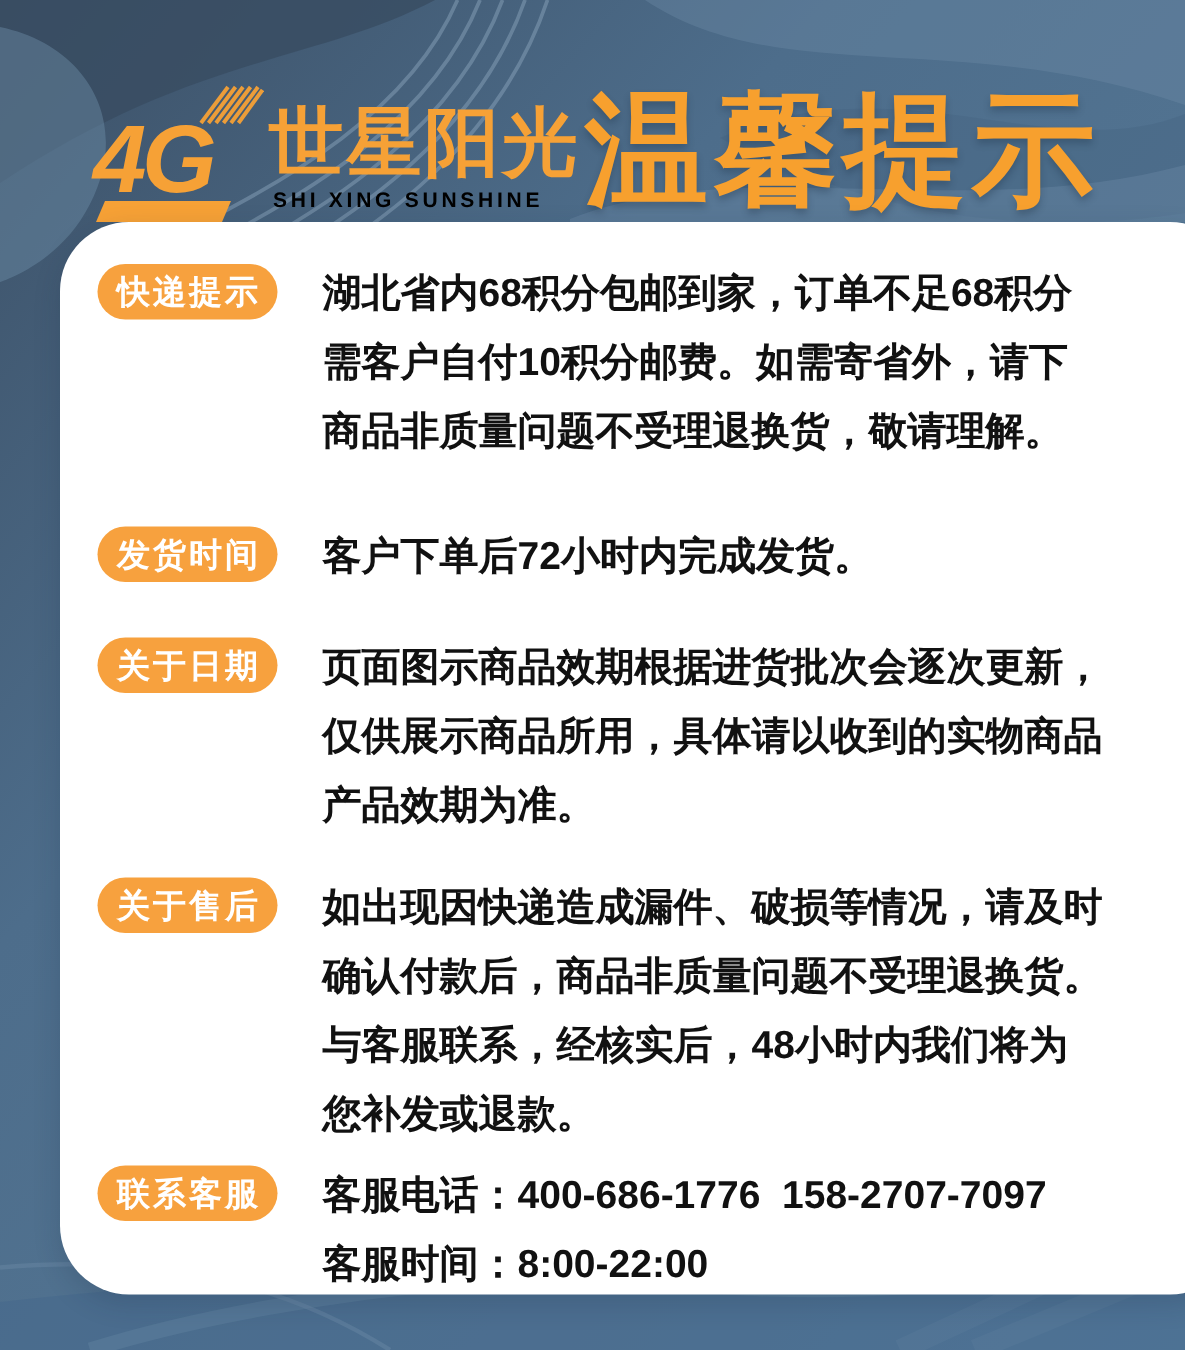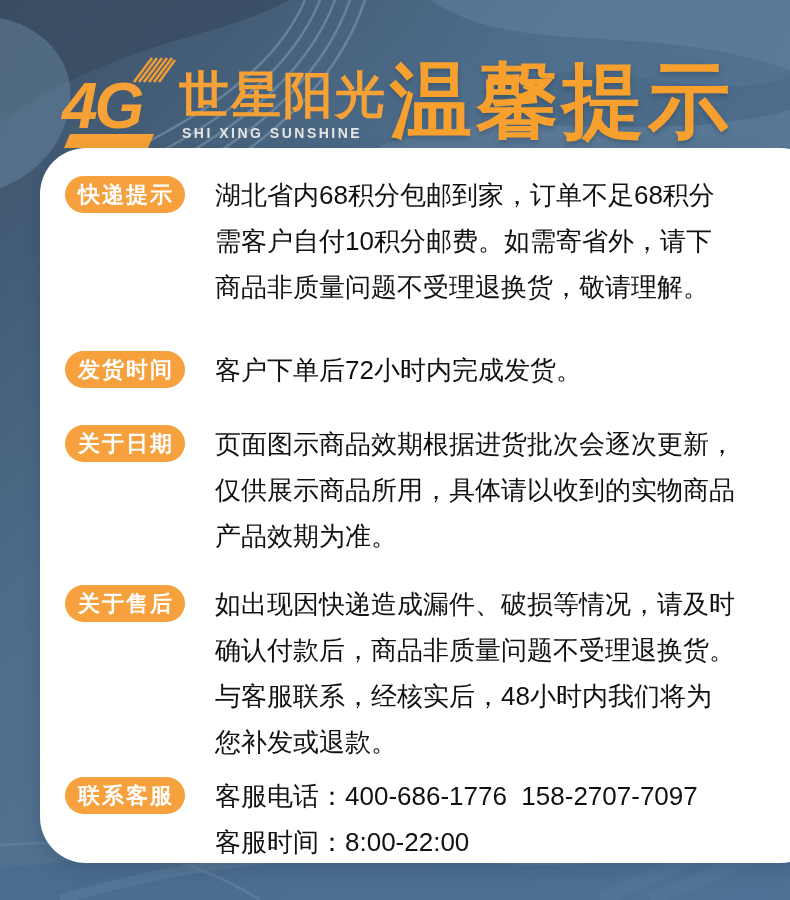--- a/index.html
+++ b/index.html
@@ -13,21 +13,21 @@
 
   
   .brand-mark { position:absolute; left:56px; top:56px; width:120px; height:96px; }
   .brand-cn {
     position:absolute; left:179px; top:68px;
     font-size:50px; font-weight:bold; color:#f6a136;
     letter-spacing:2px; line-height:1.1; white-space:pre;
   }
   .brand-en {
     position:absolute; left:182px; top:125px;
-    font-size:14px; font-weight:bold; color:#e5e5e5;
+    font-size:14px; font-weight:bold; color:#000000;
     letter-spacing:2.5px; white-space:pre;
   }
   .page-title {
     position:absolute; left:390px; top:60px;
     font-size:82px; font-weight:bold; color:#f7a02e;
     letter-spacing:4px; line-height:1; white-space:pre;
     text-shadow:0 3px 5px rgba(25,45,65,0.30);
   }
 
   
@@ -46,21 +46,21 @@
   .badge {
     flex:0 0 120px; height:37px; margin-top:4px;
     border-radius:19px; background:#f7a13e;
     color:#ffffff; font-size:22px; font-weight:bold;
     letter-spacing:2px; text-indent:2px;
     display:flex; align-items:center; justify-content:center;
     white-space:pre;
   }
   .sec-lines { margin-left:30px; }
   .sec-line {
-    font-size:26px; font-weight:normal; color:#111111;
+    font-size:26px; font-weight:bold; color:#111111;
     line-height:46px; white-space:pre;
   }
 </style>
 </head>
 <body>
 
 <svg id="bg-svg" viewBox="0 0 790 900" xmlns="http://www.w3.org/2000/svg" aria-hidden="true">
   <defs>
     <linearGradient id="bgGrad" x1="0" y1="0" x2="1" y2="1">
       <stop offset="0" stop-color="#3c5066"></stop>

